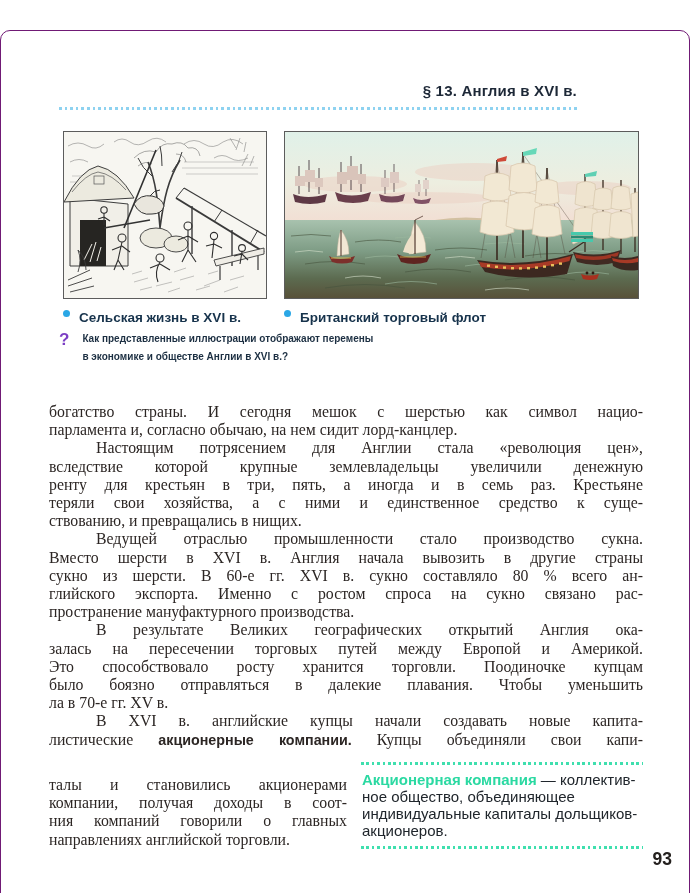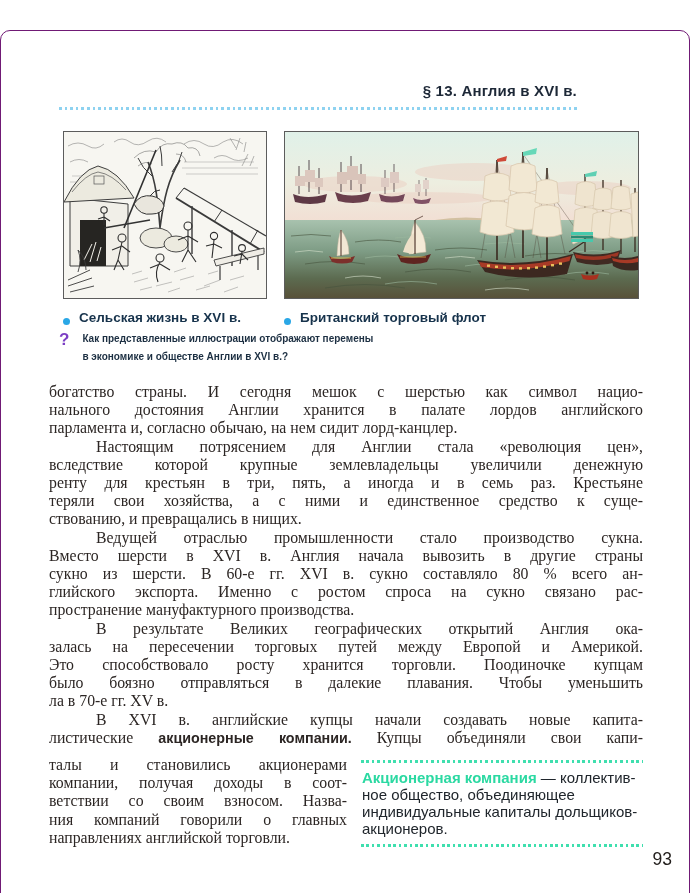--- a/index.html
+++ b/index.html
@@ -19,52 +19,52 @@
     background-image:repeating-linear-gradient(90deg, var(--dots_blue) 0 2.6px, transparent 2.6px 5.6px);
   }
   
   .figures { position:absolute; top:100px; left:62px; width:578px; display:flex; gap:17px; }
   .figure { display:flex; flex-direction:column; }
   .fig-img { border:1px solid #5c5c5c; background:#fff; line-height:0; }
   .fig-left  .fig-img { width:202px; height:166px; }
   .fig-right .fig-img { width:353px; height:166px; }
   .fig-img svg { width:100%; height:100%; }
   .figcaption {
-    margin-top:11px; display:flex; align-items:flex-end; gap:9px;
+    margin-top:11px; display:flex; align-items:flex-start; gap:9px;
     font-size:13.5px; font-weight:600; color:#17334c;
   }
   .bullet { width:7px; height:7px; border-radius:50%; background:var(--bullet_blue); flex:0 0 auto; }
   
   .question { position:absolute; top:299px; left:58px; width:545px; display:flex; gap:13px; }
   .qmark { color:var(--question_purple); font-weight:bold; font-size:17px; line-height:1; margin-top:1px; }
   .qlines { font-size:10px; line-height:18px; font-weight:600; color:#1c2f42; }
   
   .body-text {
-    position:absolute; top:352px; left:48px; width:594px;
+    position:absolute; top:372px; left:48px; width:594px;
     font-family:"Liberation Serif", serif; font-size:15.8px; color:#2c2624;
   }
   .line { line-height:18.2px; text-align:justify; text-align-last:justify; }
   .line.last { text-align-last:left; }
   .line.indent { text-indent:47px; }
   b.term-sans { font-family:"Liberation Sans", sans-serif; font-size:14.3px; font-weight:bold; }
   .wrap-row { display:flex; align-items:flex-end; gap:14px; }
   .wrap-left { width:298px; }
   
   .note-box {
     flex:1; margin-top:13px; font-family:"Liberation Sans", sans-serif;
     font-size:15px; line-height:17px; color:#20262c;
   }
   .dots-green {
     height:3px;
     background-image:repeating-linear-gradient(90deg, var(--dots_green) 0 2.6px, transparent 2.6px 5.4px);
   }
   .note-text { padding:6px 1px 7px; hyphens:manual; }
   .note-term { color:var(--term_green); font-weight:bold; }
   
-  .page-number { position:absolute; top:818px; right:17px; font-size:17.5px; font-weight:400; color:#24201e; }
+  .page-number { position:absolute; top:818px; right:17px; font-size:17.5px; font-weight:700; color:#24201e; }
 </style>
 </head>
 <body>
 
 <div class="page">
 
   <div class="header-title">§ 13. Англия в XVI в.</div>
   <div class="dots-blue"></div>
 
   <div class="figures">
@@ -333,21 +333,20 @@
     <div class="qlines">
       <div>Как представленные иллюстрации отображают перемены</div>
       <div>в экономике и обществе Англии в XVI в.?</div>
     </div>
   </div>
 
   <div class="body-text">
     <div>
         <div class="para">
           <div class="line">богатство страны. И сегодня мешок с шерстью как символ нацио-</div>
-          <div class="line">нального достояния Англии хранится в палате лордов английского</div>
           <div class="line last">парламента и, согласно обычаю, на нем сидит лорд-канцлер.</div>
         </div>
         <div class="para">
           <div class="line indent">Настоящим потрясением для Англии стала «революция цен»,</div>
           <div class="line">вследствие которой крупные землевладельцы увеличили денежную</div>
           <div class="line">ренту для крестьян в три, пять, а иногда и в семь раз. Крестьяне</div>
           <div class="line">теряли свои хозяйства, а с ними и единственное средство к суще-</div>
           <div class="line last">ствованию, и превращались в нищих.</div>
         </div>
         <div class="para">
@@ -366,21 +365,20 @@
         </div>
         <div class="para">
           <div class="line indent">В XVI в. английские купцы начали создавать новые капита-</div>
           <div class="line">листические <b class="term-sans">акционерные компании.</b> Купцы объединяли свои капи-</div>
         </div>
       </div>
     <div class="wrap-row">
       <div class="wrap-left">
           <div class="line">талы и становились акционерами</div>
           <div class="line">компании, получая доходы в соот-</div>
-          <div class="line">ветствии со своим взносом. Назва-</div>
           <div class="line">ния компаний говорили о главных</div>
           <div class="line last">направлениях английской торговли.</div>
         </div>
       <aside class="note-box">
         <div class="dots-green"></div>
         <div class="note-text">
           <span class="note-term">Акционерная компания</span><span> — коллектив­ное общество, объединяющее индивиду­альные капиталы дольщиков-акционеров.</span>
         </div>
         <div class="dots-green"></div>
       </aside>

